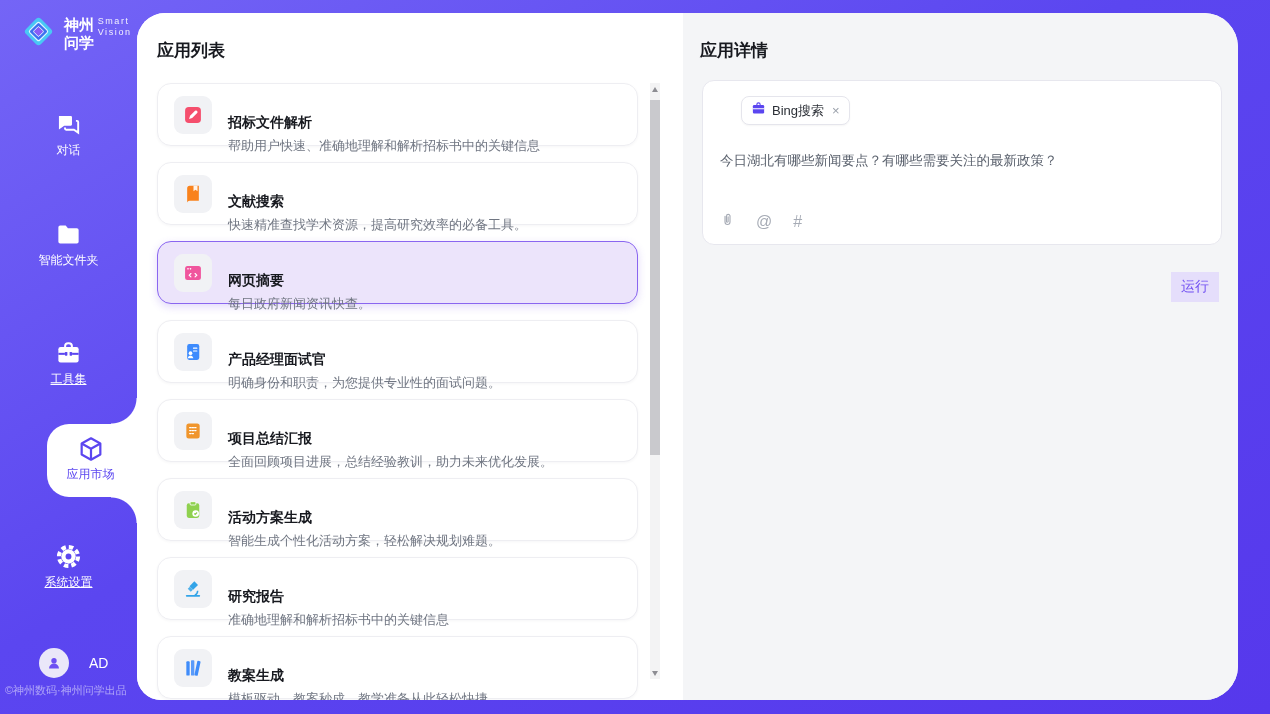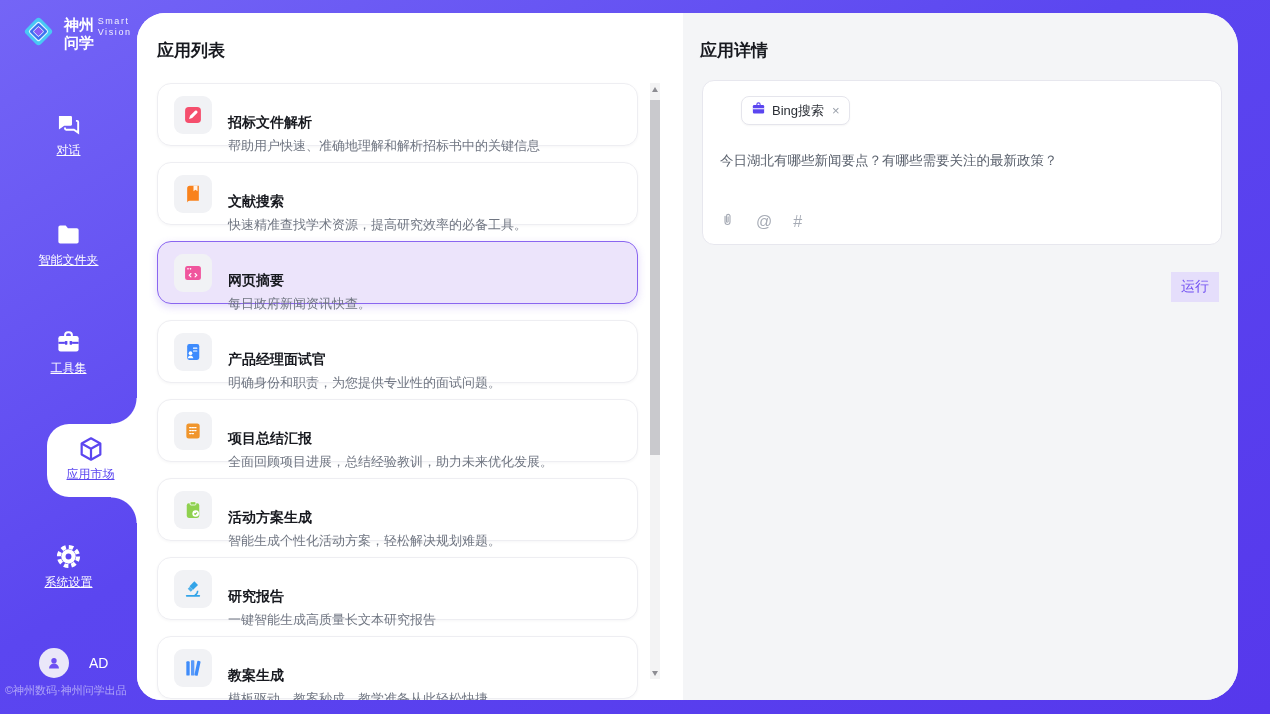--- a/index.html
+++ b/index.html
@@ -10,21 +10,21 @@
     position: relative;
   }
   
   .sidebar { position:absolute; left:0; top:0; width:137px; height:714px; }
   .logo { position:absolute; left:20px; top:13px; display:flex; align-items:center; gap:7px; }
   .logo-text { display:flex; flex-direction:row; line-height:1.15; }
   .logo-name { font-size:15px; font-weight:bold; color:#fff; }
   .logo-sub { font-size:9px; color:rgba(255,255,255,.9); letter-spacing:1.6px; }
   .nav-item { position:absolute; width:137px; text-align:center; cursor:pointer; }
   .nav-icon { display:block; height:28px; }
-  .nav-label { display:inline-block; margin-top:3px; font-size:12px; color:#fff;text-decoration:underline; }
+  .nav-label { display:inline-block; margin-top:3px; font-size:12px; color:#fff; }
   .nav-label.underlined { text-decoration:underline; }
   .active-bubble { position:absolute; left:25px; right:0; top:424px; height:73px;
     background:#fff; border-radius:22px 0 0 22px;margin-left:22px; }
   .scoop { position:absolute; right:0; width:26px; height:26px; }
   .scoop.top { top:-26px; background:radial-gradient(circle at 0 0, rgba(0,0,0,0) 25px, #fff 26px); }
   .scoop.bottom { bottom:-26px; background:radial-gradient(circle at 0 100%, rgba(0,0,0,0) 25px, #fff 26px); }
   .nav-inner { position:absolute; left:-25px; top:11px; width:137px; text-align:center; }
   .user-row { position:absolute; left:39px; top:648px; display:flex; align-items:center; gap:20px; }
   .avatar { width:30px; height:30px; border-radius:50%; background:#eae7f9; display:flex; align-items:center; justify-content:center; }
   .user-name { color:#fff; font-size:14px; }
@@ -101,21 +101,21 @@
 
   <div class="nav-item" style="top:221px;">
     <span class="nav-icon">
       <svg width="27" height="27" viewBox="0 0 24 24">
         <path d="M3 5.6A1.6 1.6 0 0 1 4.6 4h4.9l2 2.4h7.9A1.6 1.6 0 0 1 21 8v10.4a1.6 1.6 0 0 1-1.6 1.6H4.6A1.6 1.6 0 0 1 3 18.4z" fill="#fff"></path>
       </svg>
     </span>
     <span class="nav-label">智能文件夹</span>
   </div>
 
-  <div class="nav-item" style="top:329px;">
+  <div class="nav-item" style="top:340px;">
     <span class="nav-icon">
       <svg width="27" height="27" viewBox="0 0 24 24">
         <path d="M9 6.2V5.4A2.6 2.6 0 0 1 11.6 2.8h.8A2.6 2.6 0 0 1 15 5.4v.8" fill="none" stroke="#fff" stroke-width="1.8"></path>
         <rect x="3" y="6.2" width="18" height="13.8" rx="2" fill="#fff"></rect>
         <rect x="3" y="11.4" width="5.8" height="1.8" fill="#5b46f0"></rect>
         <rect x="15.2" y="11.4" width="5.8" height="1.8" fill="#5b46f0"></rect>
         <rect x="8.8" y="10.6" width="2.2" height="3.4" rx="0.6" fill="#5b46f0"></rect>
         <rect x="13" y="10.6" width="2.2" height="3.4" rx="0.6" fill="#5b46f0"></rect>
       </svg>
     </span>
@@ -255,21 +255,21 @@
         <span class="icon-box" style="color: rgb(51, 164, 232);">
           <svg width="20" height="20" viewBox="0 0 24 24">
             <path d="M13.6 2.8l4.4 4.4-5.8 5.8-4.4-4.4z" fill="currentColor"></path>
             <path d="M8.3 9.2l-2.6 2.6 3.6 3.6 2.6-2.6z" fill="currentColor" opacity=".85"></path>
             <path d="M4.5 20.2h15" stroke="currentColor" stroke-width="2.2" stroke-linecap="round"></path>
             <path d="M13.8 20a6.3 6.3 0 0 0 3.8-5.8" stroke="currentColor" stroke-width="1.8" fill="none"></path>
           </svg>
         </span>
         <span class="card-text">
           <span class="card-title">研究报告</span>
-          <span class="card-desc">一键智能生成高质量长文本研究报告</span>
+          <span class="card-desc">准确地理解和解析招标书中的关键信息</span>
         </span>
       </div>
 
       <div class="card">
         <span class="icon-box" style="color: rgb(63, 140, 250);">
           <svg width="20" height="20" viewBox="0 0 24 24">
             <rect x="4" y="4" width="4" height="17" rx="1" fill="currentColor"></rect>
             <rect x="9.6" y="2.6" width="4" height="18.4" rx="1" fill="currentColor" opacity=".85"></rect>
             <rect x="15.4" y="3.4" width="4" height="18" rx="1" transform="rotate(12 17.4 12.4)" fill="currentColor"></rect>
           </svg>

